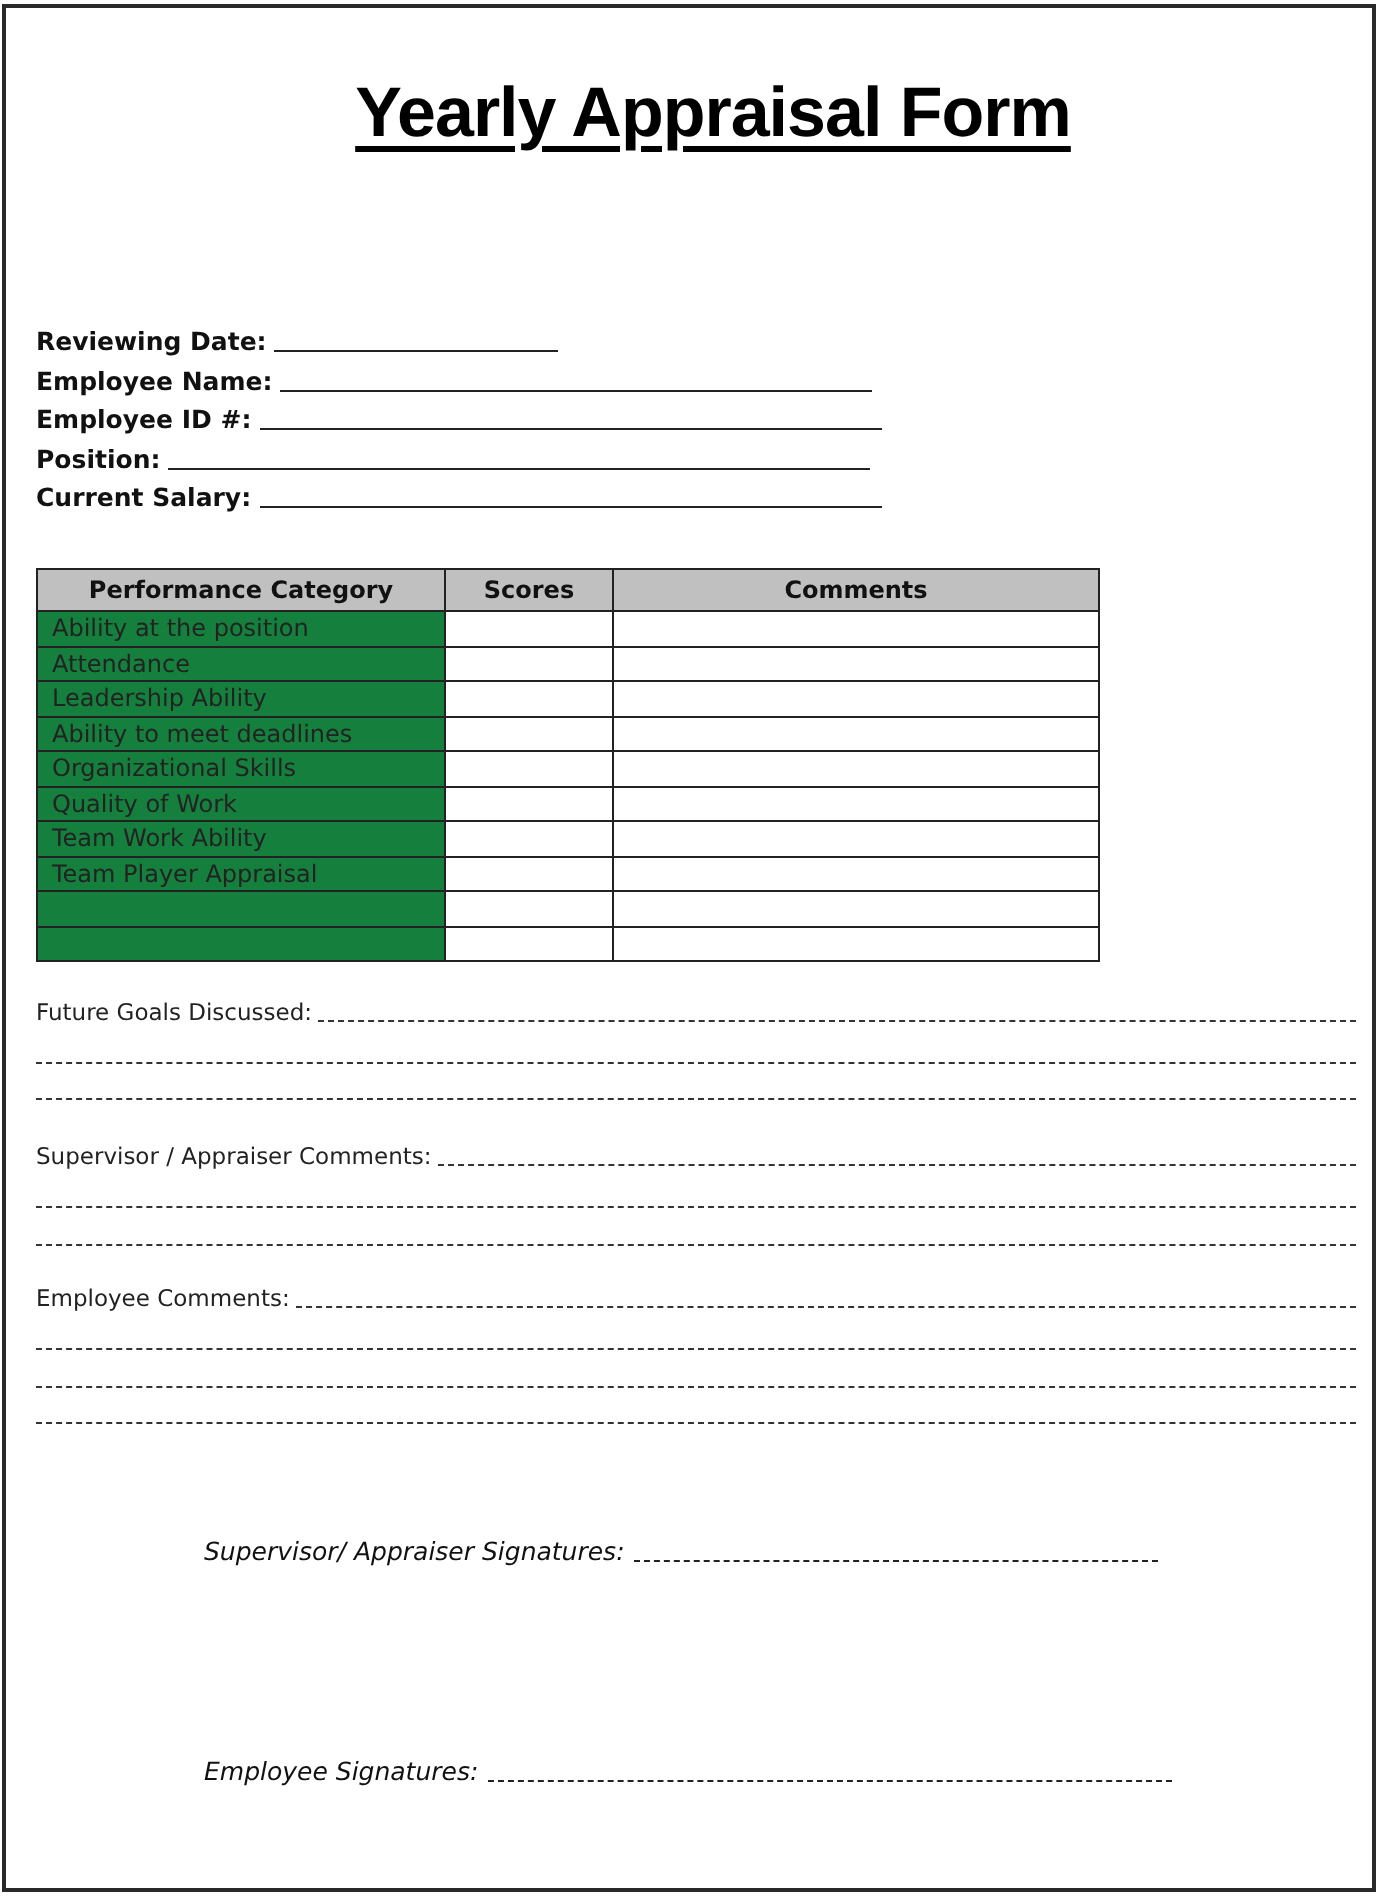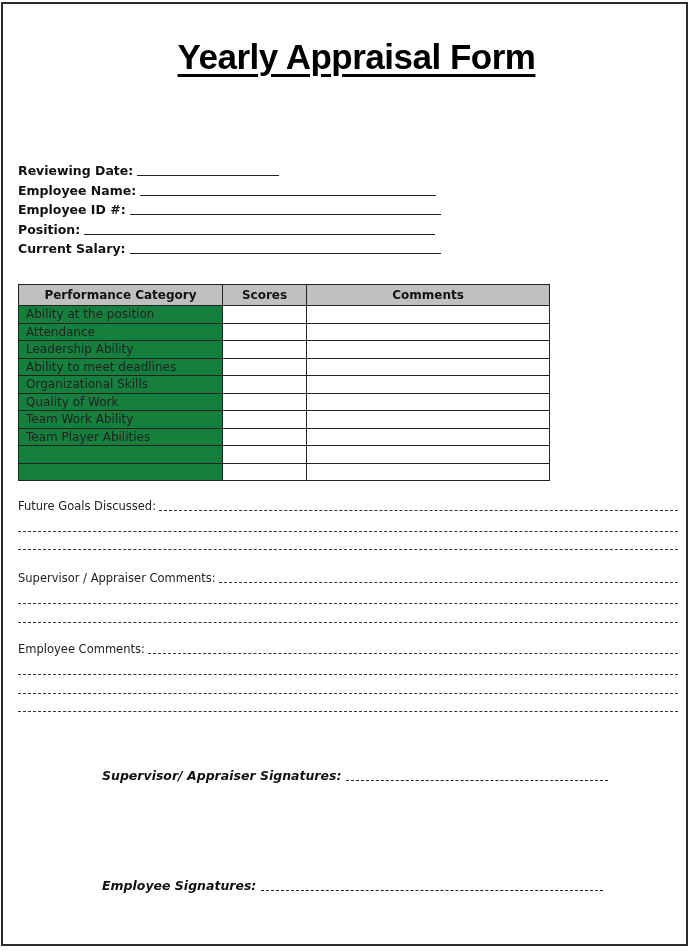--- a/index.html
+++ b/index.html
@@ -30,21 +30,21 @@
     table.perf td.score { width: 84px; }
     .comment-line {
       position: absolute; left: 15px; width: 660px; font-family: "DejaVu Sans", sans-serif;
       font-size: 11.5px; color: #222; display: flex; align-items: flex-end; white-space: nowrap;
     }
     .comment-line .fill { flex: 1; border-bottom: 1px dashed #333; margin-left: 3px; margin-bottom: 2px; }
     .blank-line {
       position: absolute; left: 15px; width: 660px; height: 1px; border-bottom: 1px dashed #333;
     }
     .sig {
-      position: absolute; font-family: "DejaVu Sans", sans-serif; font-weight: bold; font-style: italic;
+      position: absolute; font-family: "DejaVu Sans", sans-serif; font-weight: normal; font-style: italic;
       font-size: 12.5px; color: #111; display: flex; align-items: flex-end; white-space: nowrap;
     }
     .sig .line { display: inline-block; border-bottom: 1px dashed #222; margin-left: 5px; margin-bottom: 2px; }
   </style>
 </head>
 <body>
 
 <div class="page">
   <div class="title"><span>Yearly Appraisal Form</span></div>
 
@@ -107,21 +107,21 @@
           <td class="cat">Quality of Work</td>
           <td class="score"></td>
           <td></td>
         </tr>
         <tr>
           <td class="cat">Team Work Ability</td>
           <td class="score"></td>
           <td></td>
         </tr>
         <tr>
-          <td class="cat">Team Player Abilities</td>
+          <td class="cat">Team Player Appraisal</td>
           <td class="score"></td>
           <td></td>
         </tr>
         <tr>
           <td class="cat"></td>
           <td class="score"></td>
           <td></td>
         </tr>
         <tr>
           <td class="cat"></td>

